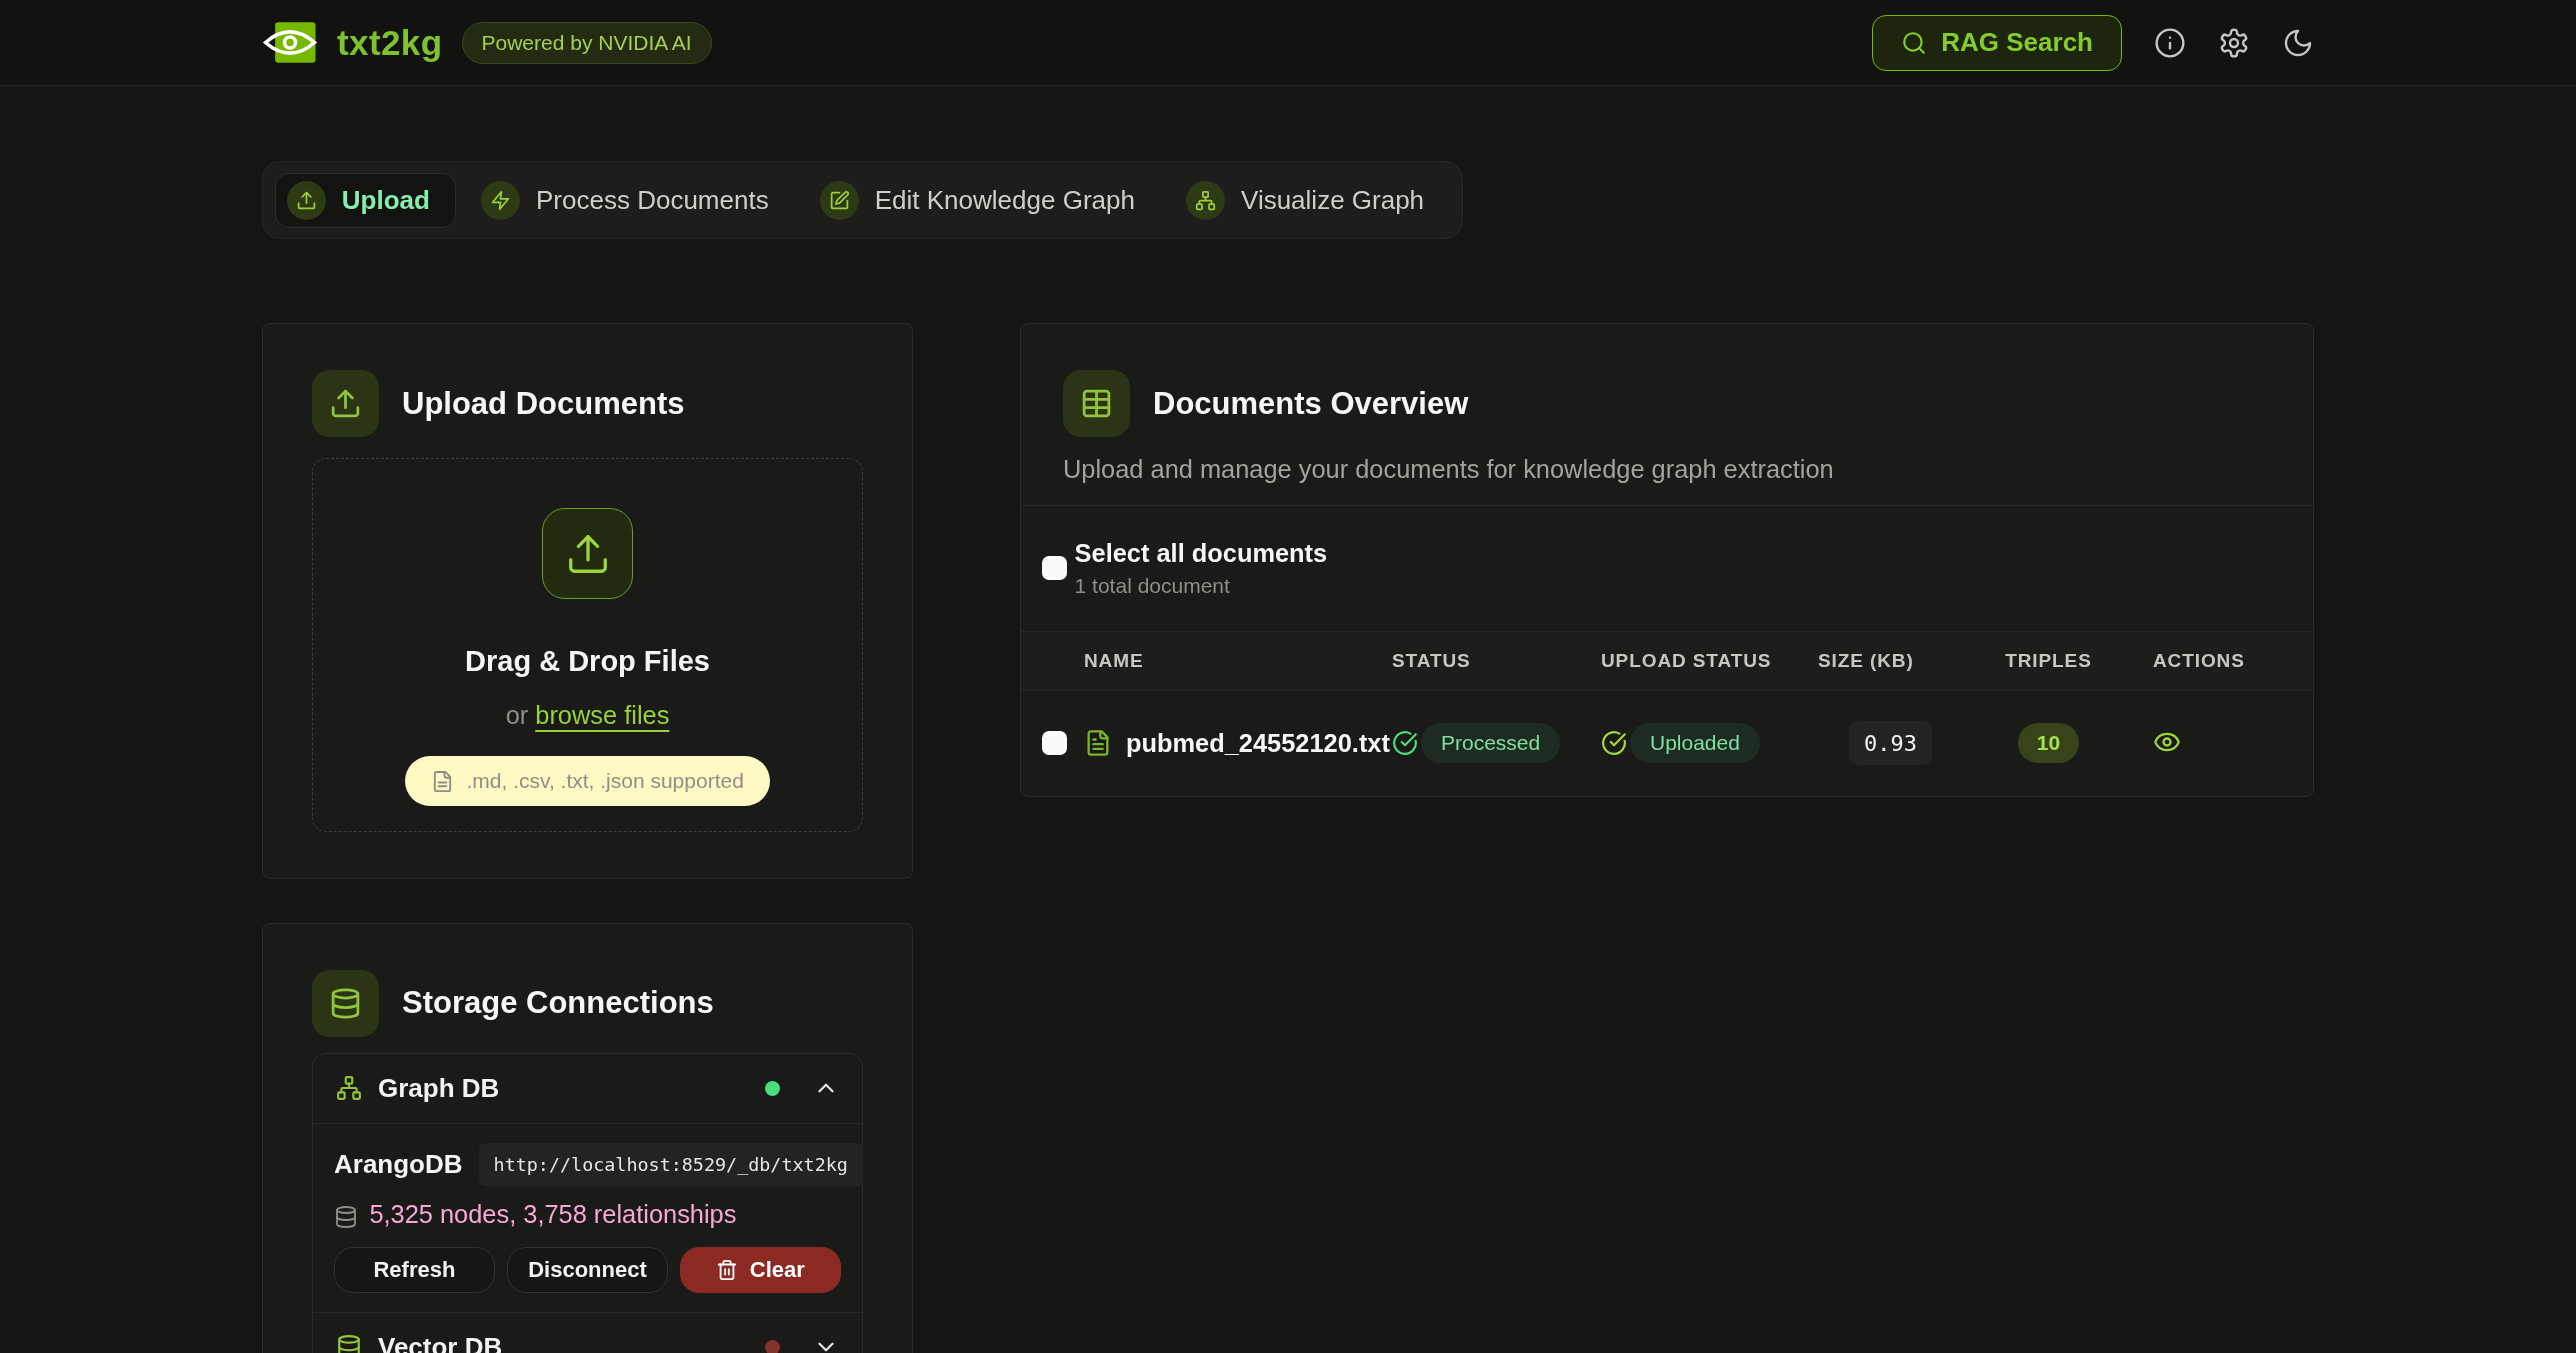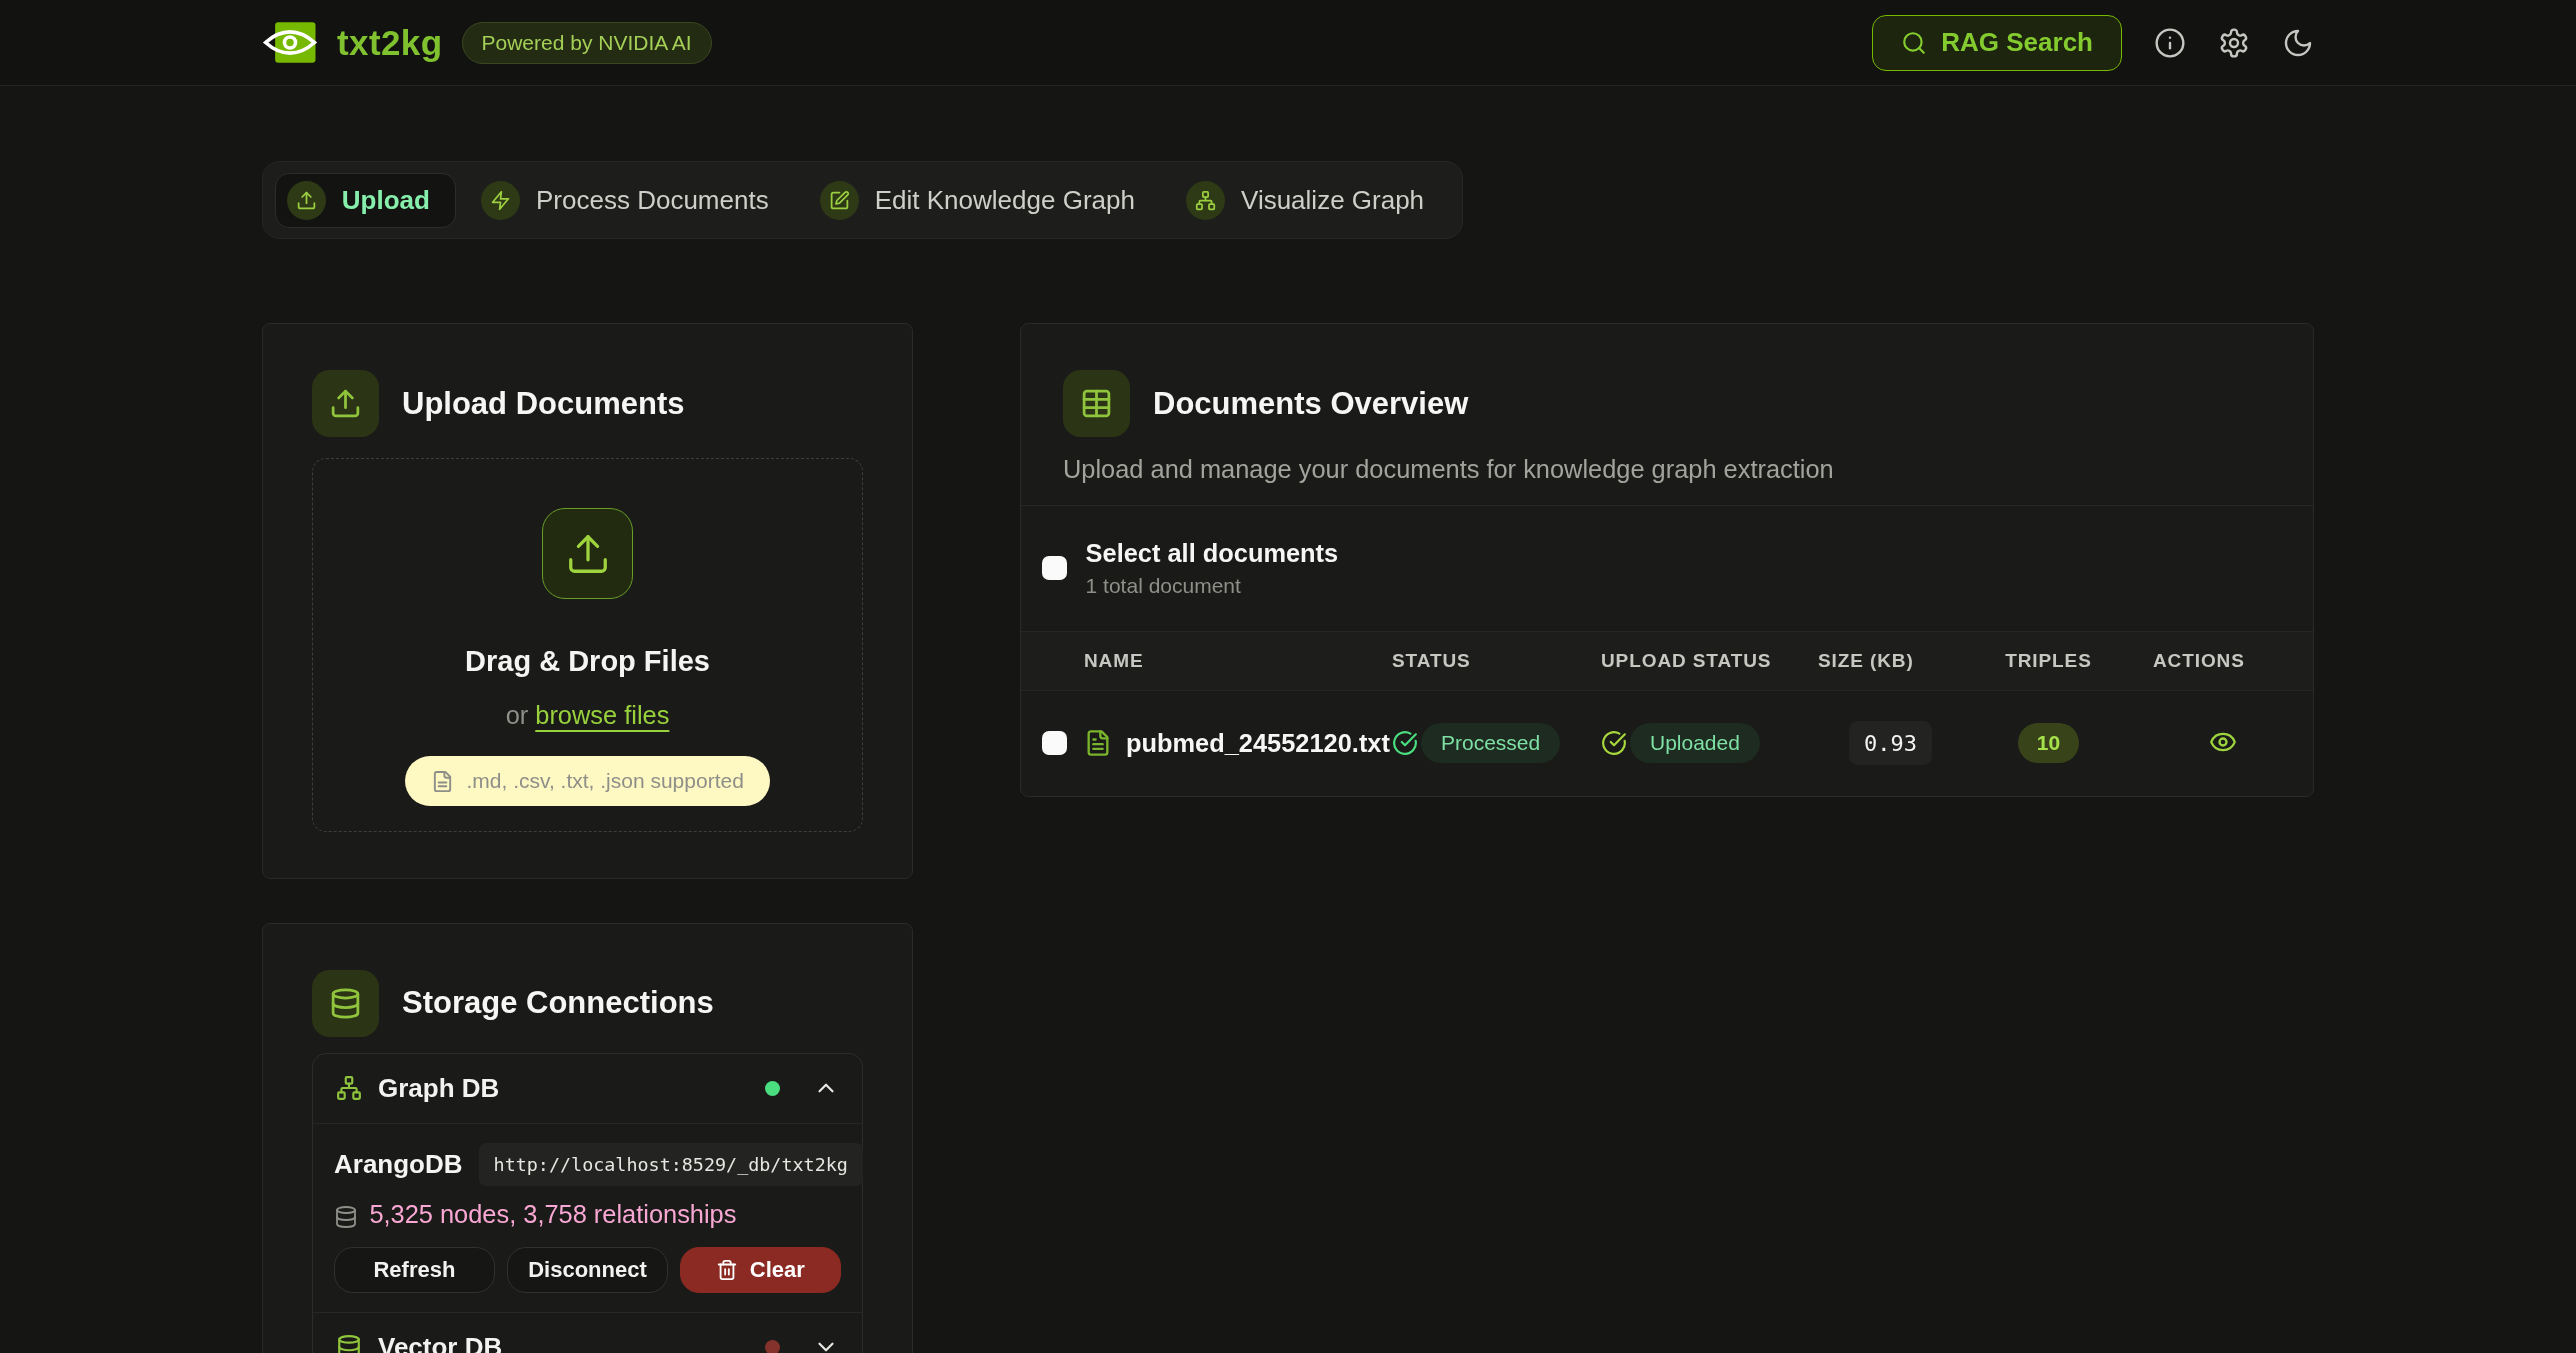--- a/index.html
+++ b/index.html
@@ -82,31 +82,31 @@
   .db-actions { margin-top:17.5px; display:flex; gap:12.3px; }
   .btn { font-family:inherit; font-size:22px; font-weight:600; border-radius:19px; height:46px; cursor:pointer;
          display:flex; align-items:center; justify-content:center; gap:11.4px; flex:1; }
   .btn-ghost { background:#161614; border:0.9px solid #31312e; color:#f2f2f0; }
   .btn-danger { background:#8b2a22; border:0.9px solid #8b2a22; color:#ffffff; }
   .btn-danger svg { width:22px; height:22px; }
 
   
   .doc-head { padding:46px 42px 21px; }
   .doc-sub { margin-top:17.5px; font-size:25.4px; color:#a3a39d; }
-  .select-row { border-top:0.9px solid #262624; padding:33px 21px; display:flex; align-items:center; gap:19px; }
+  .select-row { border-top:0.9px solid #262624; padding:33px 21px; display:flex; align-items:center; gap:8px; }
   .checkbox { width:24.6px; height:24.6px; background:#fafafa; border-radius:7px; flex:none; cursor:pointer; }
   .select-label { font-size:25.4px; font-weight:700; color:#f6f6f4; }
   .select-sub { margin-top:6.1px; font-size:21px; color:#8f8f89; }
 
   .tbl { --cols: 42px minmax(0,1fr) 209px 217px 145px 171px 158px; }
   .tbl-head { display:grid; grid-template-columns:var(--cols); align-items:center; padding:0 21px; height:60px;
               background:#1d1d1b; border-top:0.9px solid #262624; border-bottom:0.9px solid #262624;
               color:#c7c7c2; font-size:19px; font-weight:700; letter-spacing:0.9px; }
   .tbl-row { display:grid; grid-template-columns:var(--cols); align-items:center; padding:0 21px; height:105px;
-             border-bottom-left-radius:16px; border-bottom-right-radius:16px;text-align:center; }
+             border-bottom-left-radius:16px; border-bottom-right-radius:16px; }
   .cell-name { display:flex; align-items:center; gap:14px; min-width:0; }
   .cell-name svg { width:28px; height:28px; color:#7ab32c; flex:none; }
   .doc-name { font-size:25.4px; font-weight:600; color:#f6f6f4; white-space:nowrap; overflow:hidden; text-overflow:ellipsis; }
   .cell-status { display:flex; align-items:center; gap:3px; }
   .cell-status svg { width:26px; height:26px; flex:none; }
   .ok-green { color:#4ade80; }
   .ok-lime { color:#a8d93c; }
   .pill { font-size:21px; padding:8px 20px; border-radius:876px; background:#1d2b20; color:#7ee0a4; white-space:nowrap; }
   .cell-center { display:flex; justify-content:center; }
   .size-pill { font-family:"DejaVu Sans Mono", monospace; font-size:22px; color:#f4f4f2; background:#232321;

